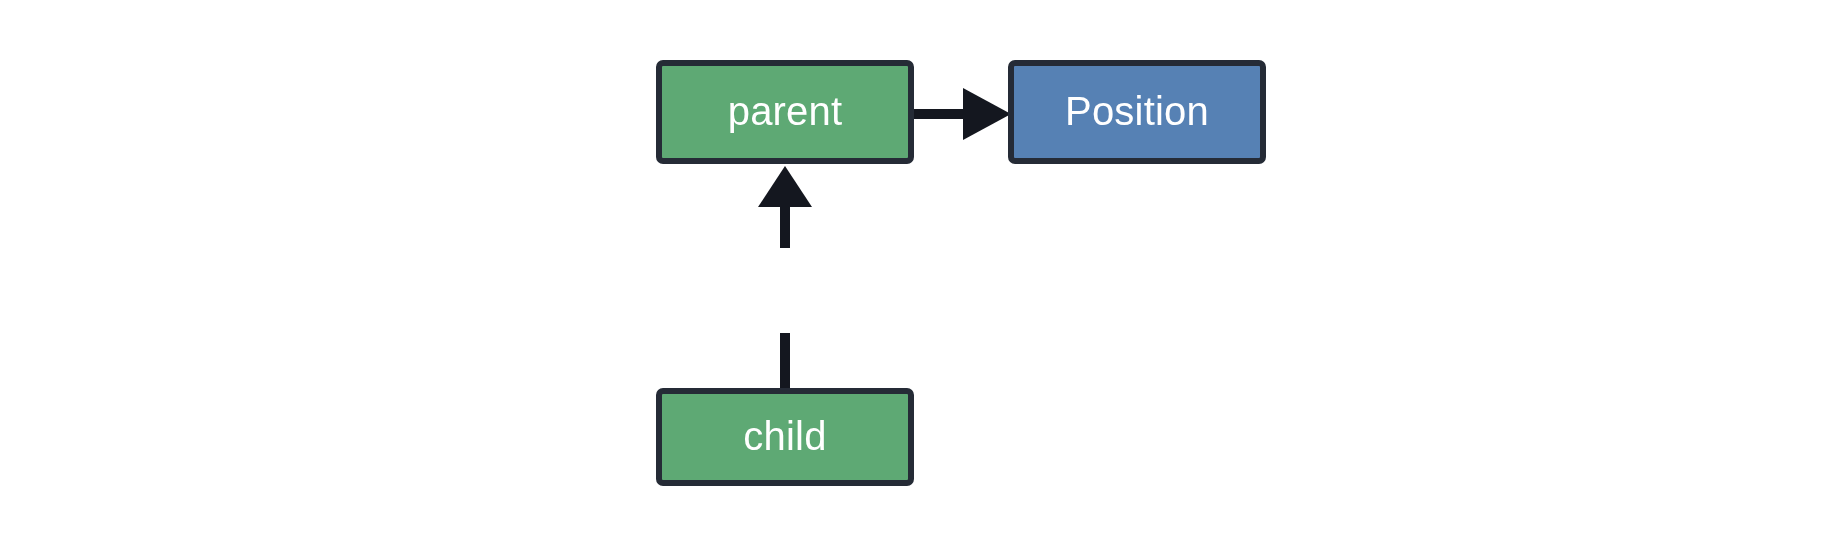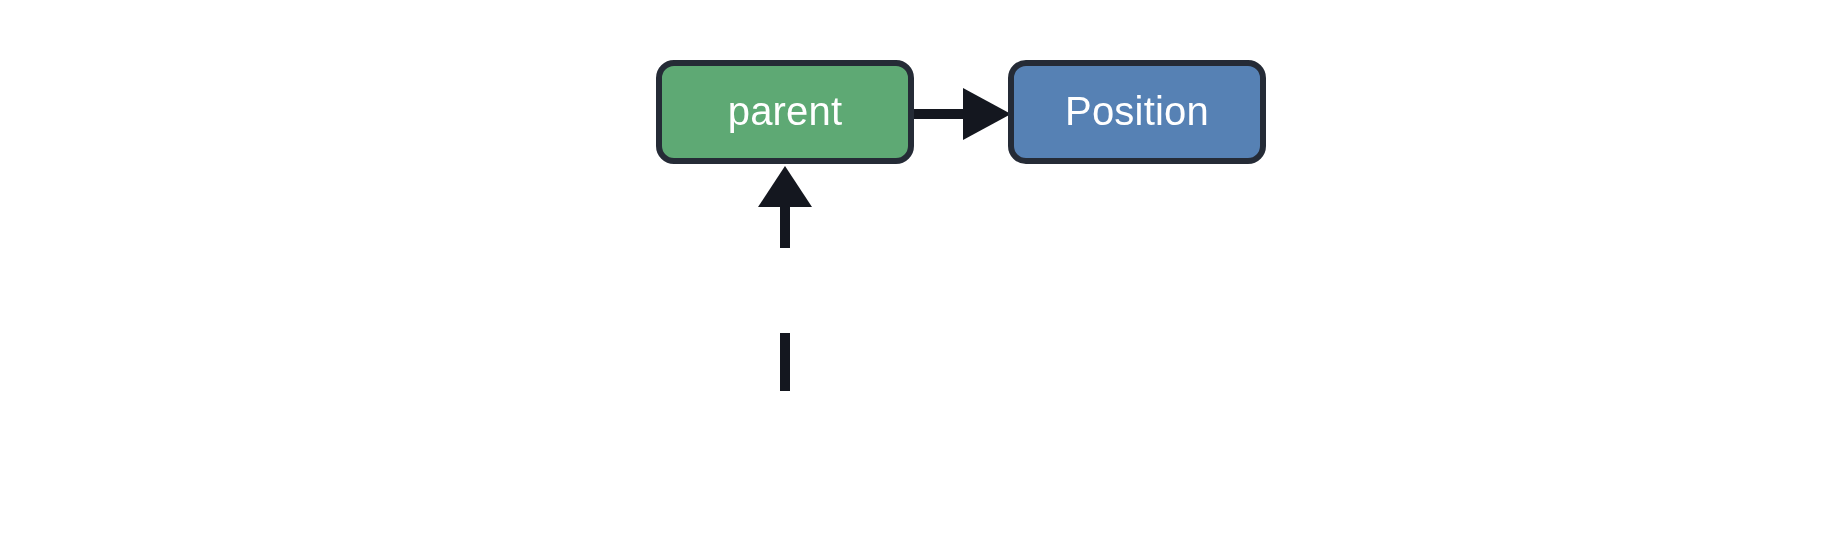--- a/index.html
+++ b/index.html
@@ -19,21 +19,21 @@
     overflow: hidden;
   }
   .node {
     position: absolute;
     box-sizing: border-box;
     display: flex;
     align-items: center;
     justify-content: center;
     border-style: solid;
     border-width: 6px;
-    border-radius: 18px;
+    border-radius: 7px;
     color: #ffffff;
     font-size: 40px;
     font-weight: 400;
     letter-spacing: 0.2px;
     line-height: 1;
     white-space: nowrap;
     z-index: 2;
   }
   .node-label {
     display: block;
@@ -74,14 +74,17 @@
 
   <div class="node" style="left:656px; top:60px; width:258px; height:104px; background:#5ea974; border-color:#252b36;">
     <span class="node-label">parent</span>
   </div>
 
   <div class="node" style="left:1008px; top:60px; width:258px; height:104px; background:#5681b4; border-color:#252b36;text-align:center;">
     <span class="node-label">Position</span>
   </div>
 
 
+  <div class="node" style="left:656px; top:388px; width:258px; height:98px; background:#5ea974; border-color:#252b36;">
+    <span class="node-label">child</span>
+  </div>
 
 </div>
 
 </body></html>

